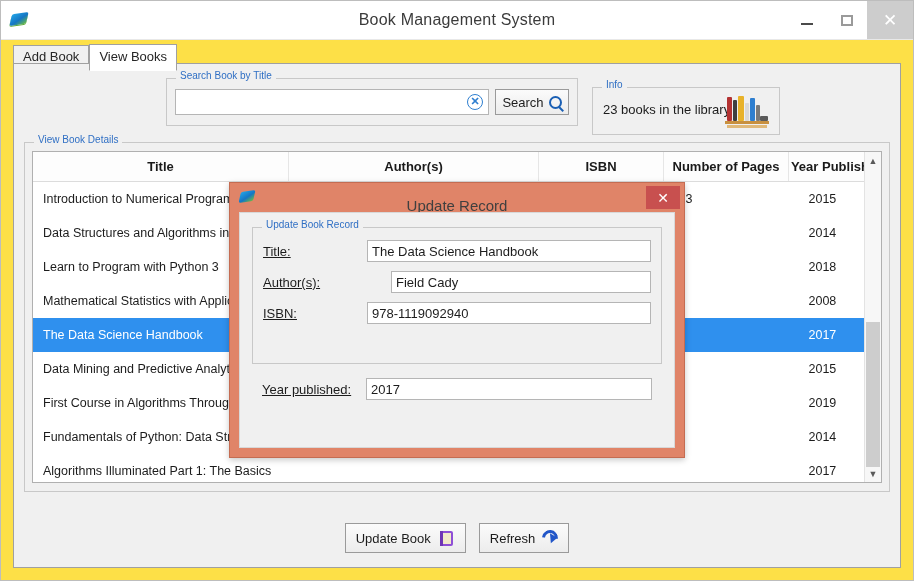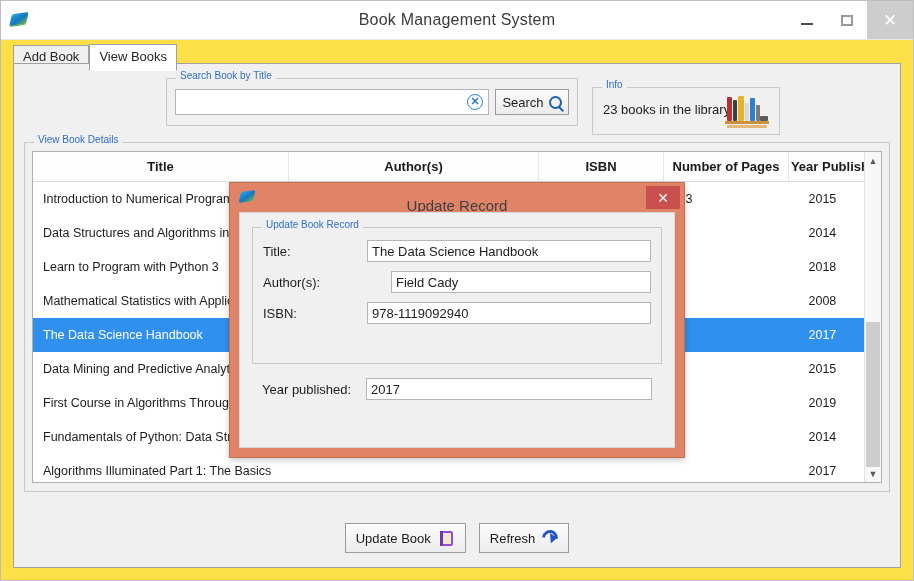--- a/index.html
+++ b/index.html
@@ -218,21 +218,21 @@
     background:#f0f0f0;border:1px solid #d8d8d8;box-sizing:border-box;
   }
   .grp-form{
     position:absolute;left:12px;top:14px;right:12px;height:137px;
     border:1px solid #c8c8c8;box-sizing:border-box;
   }
   .form-row{
     position:absolute;left:10px;right:10px;height:22px;display:flex;align-items:center;
   }
   .form-row label{
-    width:104px;font-size:13px;color:#1c1c1c;font-family:"Liberation Sans",sans-serif;
+    width:104px;font-size:13px;color:#1c1c1c;font-family:"Liberation Sans",sans-serif;text-decoration:underline;
   }
   .form-row input{
     flex:1;height:22px;border:1px solid #b5b5b5;background:#ffffff;
     font-family:"Liberation Sans",sans-serif;font-size:13px;color:#1c1c1c;
     padding:0 4px;box-sizing:border-box;outline:none;
   }
   .r0{top:12px;} .r1{top:43px;gap:24px;} .r2{top:74px;} .r3{top:105px;}
   .save-wrap{position:absolute;left:0;right:0;top:195px;display:flex;justify-content:center;}
   .btn-save{width:64px;height:30px;gap:6px;}
   .floppy{position:relative;display:inline-block;width:15px;height:15px;background:#1f8ad0;border-radius:1px;}

